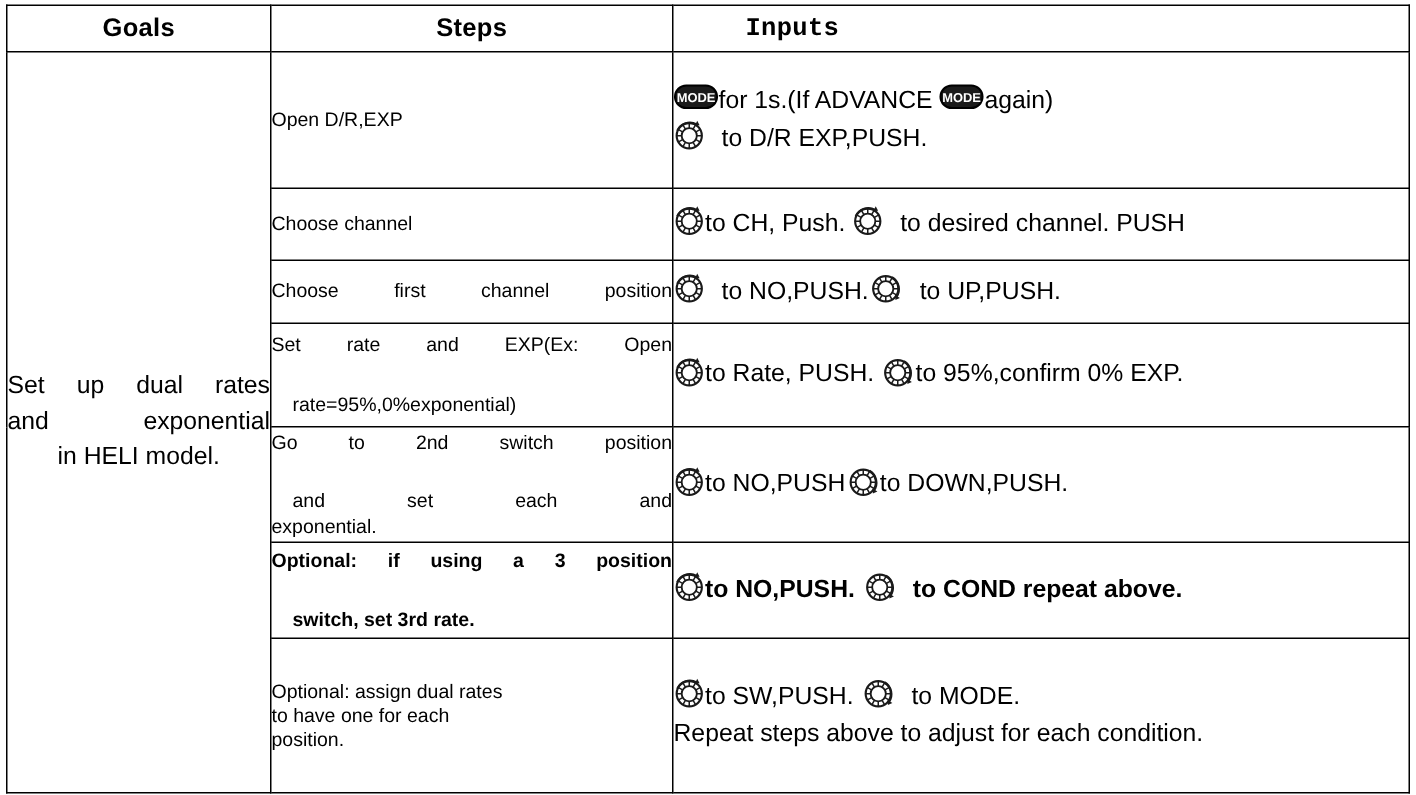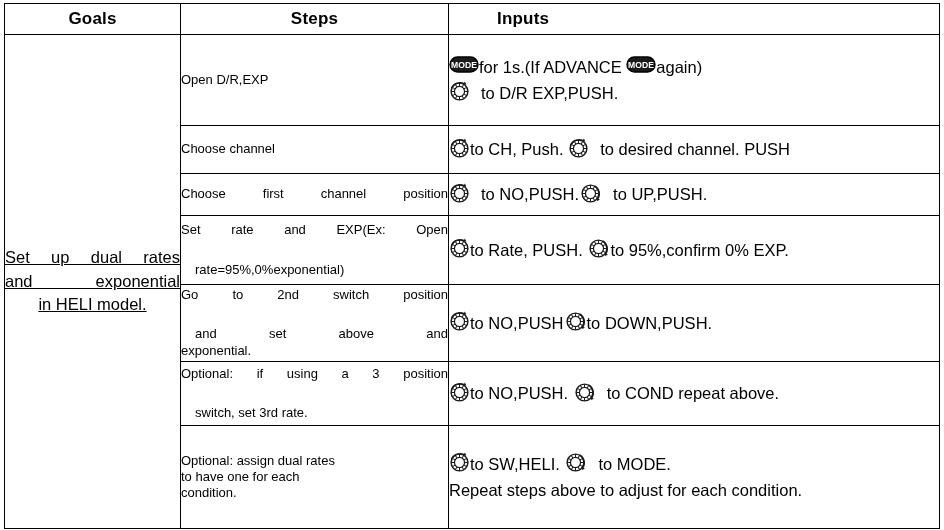--- a/index.html
+++ b/index.html
@@ -49,31 +49,31 @@
   tr.head-row th {
     height: 30px;
     text-align: center;
     font-weight: bold;
     font-size: 17px;
     letter-spacing: 0.2px;
   }
   tr.head-row th.h-inputs {
     text-align: left;
     padding-left: 48px;
+    font-family: Liberation Mono, monospace;
   }
 
   
   td.goals-cell {
     text-align: justify;
     text-align-last: center;
     font-size: 16.5px;
     line-height: 1.45;
     padding: 4px 14px 4px 10px;
     vertical-align: middle;
-    text-decoration: underline;
   }
   .goals-text {
     display: block;
     text-align: justify;
     text-align-last: center;
   }
   .goals-text .ln { display: block; }
   .goals-text .ln.j {
     text-align: justify;
     text-align-last: justify;
@@ -315,21 +315,21 @@
                   <g transform="rotate(95 11 11)">
                     <path d="M 2.6 7.4 A 9.6 9.6 0 0 1 16.2 3.1" fill="none" stroke="#1a1a1a" stroke-width="1.5"></path>
                     <path d="M 16.6 0.6 L 18.2 3.6 L 14.8 4.0 Z" fill="#1a1a1a"></path>
                   </g>
                 </svg></span><span class="in-txt">to 95%,confirm 0% EXP.</span></span>
           </td>
         </tr>
         <tr style="height: 77px;">
           <td class="step-cell">
             <span class="step-line j">Go to 2nd switch position</span>
-            <span class="step-line j ind">and set above and</span>
+            <span class="step-line j ind">and set each and</span>
             <span class="step-line">exponential.</span>
           </td>
           <td class="input-cell">
             <span class="in-line"><span class="icon icon-dial"><svg width="21" height="21" viewBox="0 0 22 22" xmlns="http://www.w3.org/2000/svg">
                   <circle cx="11" cy="11" r="8.8" fill="#ffffff" stroke="#1a1a1a" stroke-width="1.5"></circle>
                   <line x1="16.40" y1="11.00" x2="19.60" y2="11.00" stroke="#1a1a1a" stroke-width="1.05"></line>
                   <line x1="15.68" y1="13.70" x2="18.45" y2="15.30" stroke="#1a1a1a" stroke-width="1.05"></line>
                   <line x1="13.70" y1="15.68" x2="15.30" y2="18.45" stroke="#1a1a1a" stroke-width="1.05"></line>
                   <line x1="11.00" y1="16.40" x2="11.00" y2="19.60" stroke="#1a1a1a" stroke-width="1.05"></line>
                   <line x1="8.30" y1="15.68" x2="6.70" y2="18.45" stroke="#1a1a1a" stroke-width="1.05"></line>
@@ -360,21 +360,21 @@
                   <line x1="13.70" y1="6.32" x2="15.30" y2="3.55" stroke="#1a1a1a" stroke-width="1.05"></line>
                   <line x1="15.68" y1="8.30" x2="18.45" y2="6.70" stroke="#1a1a1a" stroke-width="1.05"></line>
                   <circle cx="11" cy="11" r="5.3" fill="#ffffff" stroke="#1a1a1a" stroke-width="1.3"></circle>
                   <g transform="rotate(95 11 11)">
                     <path d="M 2.6 7.4 A 9.6 9.6 0 0 1 16.2 3.1" fill="none" stroke="#1a1a1a" stroke-width="1.5"></path>
                     <path d="M 16.6 0.6 L 18.2 3.6 L 14.8 4.0 Z" fill="#1a1a1a"></path>
                   </g>
                 </svg></span><span class="in-txt">to DOWN,PUSH.</span></span>
           </td>
         </tr>
-        <tr style="height: 64px;">
+        <tr style="height: 64px; font-weight: bold;">
           <td class="step-cell">
             <span class="step-line j">Optional: if using a 3 position</span>
             <span class="step-line ind">switch, set 3rd rate.</span>
           </td>
           <td class="input-cell">
             <span class="in-line"><span class="icon icon-dial"><svg width="21" height="21" viewBox="0 0 22 22" xmlns="http://www.w3.org/2000/svg">
                   <circle cx="11" cy="11" r="8.8" fill="#ffffff" stroke="#1a1a1a" stroke-width="1.5"></circle>
                   <line x1="16.40" y1="11.00" x2="19.60" y2="11.00" stroke="#1a1a1a" stroke-width="1.05"></line>
                   <line x1="15.68" y1="13.70" x2="18.45" y2="15.30" stroke="#1a1a1a" stroke-width="1.05"></line>
                   <line x1="13.70" y1="15.68" x2="15.30" y2="18.45" stroke="#1a1a1a" stroke-width="1.05"></line>
@@ -411,43 +411,43 @@
                     <path d="M 2.6 7.4 A 9.6 9.6 0 0 1 16.2 3.1" fill="none" stroke="#1a1a1a" stroke-width="1.5"></path>
                     <path d="M 16.6 0.6 L 18.2 3.6 L 14.8 4.0 Z" fill="#1a1a1a"></path>
                   </g>
                 </svg></span><span class="sp-2"></span><span class="in-txt">to COND repeat above.</span></span>
           </td>
         </tr>
         <tr style="height: 103px;">
           <td class="step-cell">
             <span class="step-line">Optional: assign dual rates</span>
             <span class="step-line">to have one for each</span>
-            <span class="step-line">condition.</span>
-          </td>
-          <td class="input-cell">
-            <span class="in-line"><span class="icon icon-dial"><svg width="21" height="21" viewBox="0 0 22 22" xmlns="http://www.w3.org/2000/svg">
-                  <circle cx="11" cy="11" r="8.8" fill="#ffffff" stroke="#1a1a1a" stroke-width="1.5"></circle>
-                  <line x1="16.40" y1="11.00" x2="19.60" y2="11.00" stroke="#1a1a1a" stroke-width="1.05"></line>
-                  <line x1="15.68" y1="13.70" x2="18.45" y2="15.30" stroke="#1a1a1a" stroke-width="1.05"></line>
-                  <line x1="13.70" y1="15.68" x2="15.30" y2="18.45" stroke="#1a1a1a" stroke-width="1.05"></line>
-                  <line x1="11.00" y1="16.40" x2="11.00" y2="19.60" stroke="#1a1a1a" stroke-width="1.05"></line>
-                  <line x1="8.30" y1="15.68" x2="6.70" y2="18.45" stroke="#1a1a1a" stroke-width="1.05"></line>
-                  <line x1="6.32" y1="13.70" x2="3.55" y2="15.30" stroke="#1a1a1a" stroke-width="1.05"></line>
-                  <line x1="5.60" y1="11.00" x2="2.40" y2="11.00" stroke="#1a1a1a" stroke-width="1.05"></line>
-                  <line x1="6.32" y1="8.30" x2="3.55" y2="6.70" stroke="#1a1a1a" stroke-width="1.05"></line>
-                  <line x1="8.30" y1="6.32" x2="6.70" y2="3.55" stroke="#1a1a1a" stroke-width="1.05"></line>
-                  <line x1="11.00" y1="5.60" x2="11.00" y2="2.40" stroke="#1a1a1a" stroke-width="1.05"></line>
-                  <line x1="13.70" y1="6.32" x2="15.30" y2="3.55" stroke="#1a1a1a" stroke-width="1.05"></line>
-                  <line x1="15.68" y1="8.30" x2="18.45" y2="6.70" stroke="#1a1a1a" stroke-width="1.05"></line>
-                  <circle cx="11" cy="11" r="5.3" fill="#ffffff" stroke="#1a1a1a" stroke-width="1.3"></circle>
-                  <g>
-                    <path d="M 2.6 7.4 A 9.6 9.6 0 0 1 16.2 3.1" fill="none" stroke="#1a1a1a" stroke-width="1.5"></path>
-                    <path d="M 16.6 0.6 L 18.2 3.6 L 14.8 4.0 Z" fill="#1a1a1a"></path>
-                  </g>
-                </svg></span><span class="in-txt">to SW,HELI. </span><span class="icon icon-dial-r"><svg width="23" height="21" viewBox="0 0 22 22" xmlns="http://www.w3.org/2000/svg">
+            <span class="step-line">position.</span>
+          </td>
+          <td class="input-cell">
+            <span class="in-line"><span class="icon icon-dial"><svg width="21" height="21" viewBox="0 0 22 22" xmlns="http://www.w3.org/2000/svg">
+                  <circle cx="11" cy="11" r="8.8" fill="#ffffff" stroke="#1a1a1a" stroke-width="1.5"></circle>
+                  <line x1="16.40" y1="11.00" x2="19.60" y2="11.00" stroke="#1a1a1a" stroke-width="1.05"></line>
+                  <line x1="15.68" y1="13.70" x2="18.45" y2="15.30" stroke="#1a1a1a" stroke-width="1.05"></line>
+                  <line x1="13.70" y1="15.68" x2="15.30" y2="18.45" stroke="#1a1a1a" stroke-width="1.05"></line>
+                  <line x1="11.00" y1="16.40" x2="11.00" y2="19.60" stroke="#1a1a1a" stroke-width="1.05"></line>
+                  <line x1="8.30" y1="15.68" x2="6.70" y2="18.45" stroke="#1a1a1a" stroke-width="1.05"></line>
+                  <line x1="6.32" y1="13.70" x2="3.55" y2="15.30" stroke="#1a1a1a" stroke-width="1.05"></line>
+                  <line x1="5.60" y1="11.00" x2="2.40" y2="11.00" stroke="#1a1a1a" stroke-width="1.05"></line>
+                  <line x1="6.32" y1="8.30" x2="3.55" y2="6.70" stroke="#1a1a1a" stroke-width="1.05"></line>
+                  <line x1="8.30" y1="6.32" x2="6.70" y2="3.55" stroke="#1a1a1a" stroke-width="1.05"></line>
+                  <line x1="11.00" y1="5.60" x2="11.00" y2="2.40" stroke="#1a1a1a" stroke-width="1.05"></line>
+                  <line x1="13.70" y1="6.32" x2="15.30" y2="3.55" stroke="#1a1a1a" stroke-width="1.05"></line>
+                  <line x1="15.68" y1="8.30" x2="18.45" y2="6.70" stroke="#1a1a1a" stroke-width="1.05"></line>
+                  <circle cx="11" cy="11" r="5.3" fill="#ffffff" stroke="#1a1a1a" stroke-width="1.3"></circle>
+                  <g>
+                    <path d="M 2.6 7.4 A 9.6 9.6 0 0 1 16.2 3.1" fill="none" stroke="#1a1a1a" stroke-width="1.5"></path>
+                    <path d="M 16.6 0.6 L 18.2 3.6 L 14.8 4.0 Z" fill="#1a1a1a"></path>
+                  </g>
+                </svg></span><span class="in-txt">to SW,PUSH. </span><span class="icon icon-dial-r"><svg width="23" height="21" viewBox="0 0 22 22" xmlns="http://www.w3.org/2000/svg">
                   <circle cx="11" cy="11" r="8.8" fill="#ffffff" stroke="#1a1a1a" stroke-width="1.5"></circle>
                   <line x1="16.40" y1="11.00" x2="19.60" y2="11.00" stroke="#1a1a1a" stroke-width="1.05"></line>
                   <line x1="15.68" y1="13.70" x2="18.45" y2="15.30" stroke="#1a1a1a" stroke-width="1.05"></line>
                   <line x1="13.70" y1="15.68" x2="15.30" y2="18.45" stroke="#1a1a1a" stroke-width="1.05"></line>
                   <line x1="11.00" y1="16.40" x2="11.00" y2="19.60" stroke="#1a1a1a" stroke-width="1.05"></line>
                   <line x1="8.30" y1="15.68" x2="6.70" y2="18.45" stroke="#1a1a1a" stroke-width="1.05"></line>
                   <line x1="6.32" y1="13.70" x2="3.55" y2="15.30" stroke="#1a1a1a" stroke-width="1.05"></line>
                   <line x1="5.60" y1="11.00" x2="2.40" y2="11.00" stroke="#1a1a1a" stroke-width="1.05"></line>
                   <line x1="6.32" y1="8.30" x2="3.55" y2="6.70" stroke="#1a1a1a" stroke-width="1.05"></line>
                   <line x1="8.30" y1="6.32" x2="6.70" y2="3.55" stroke="#1a1a1a" stroke-width="1.05"></line>

